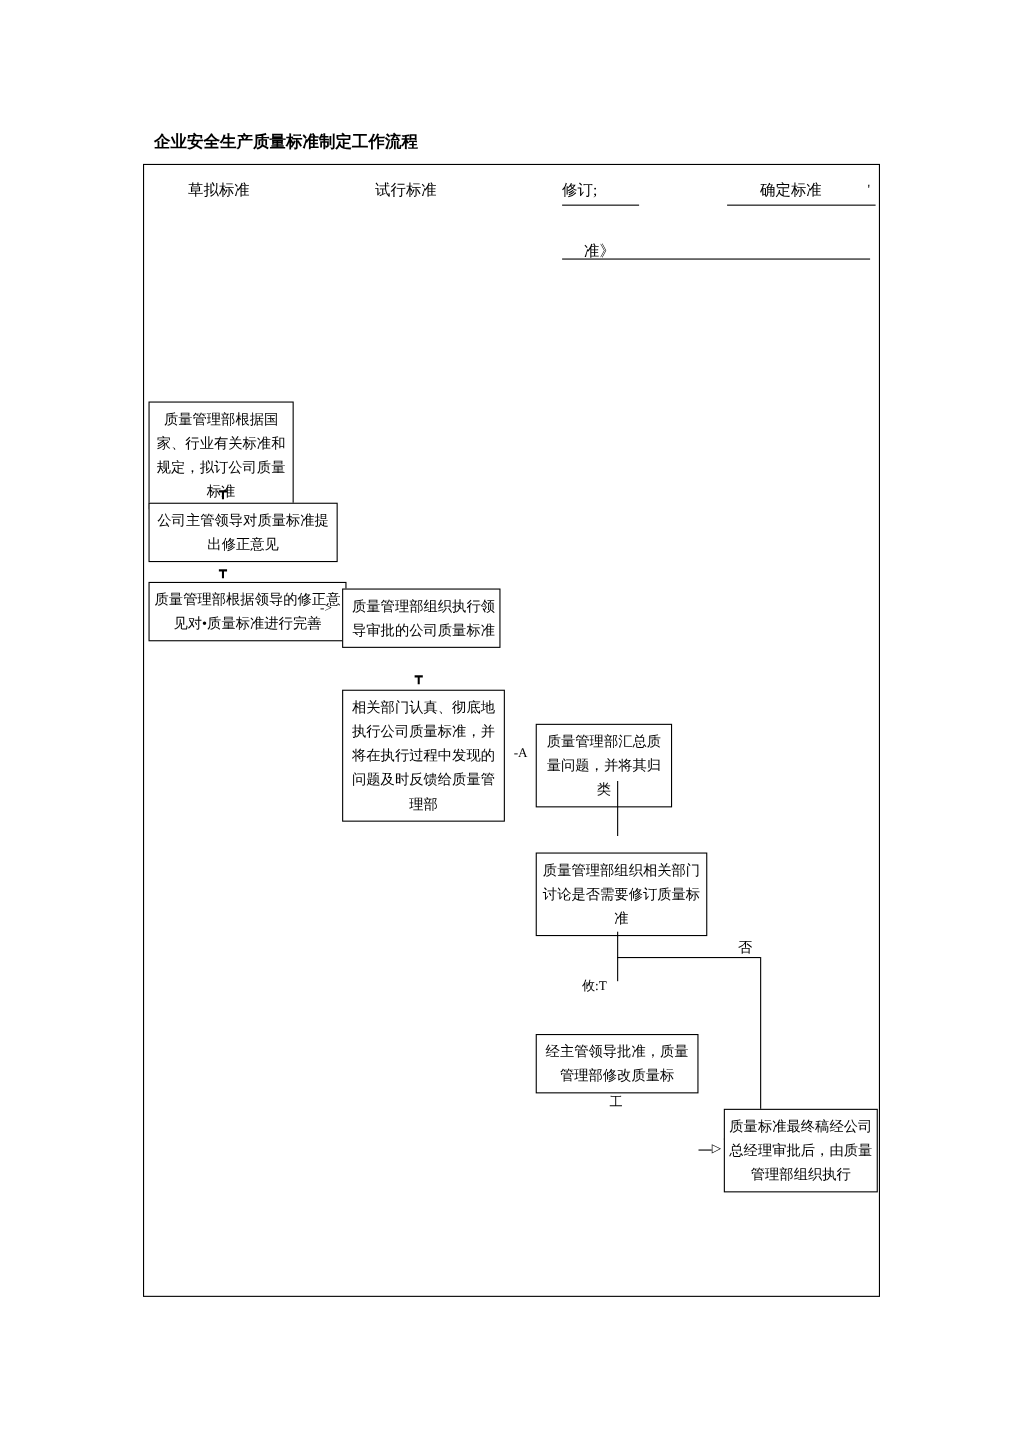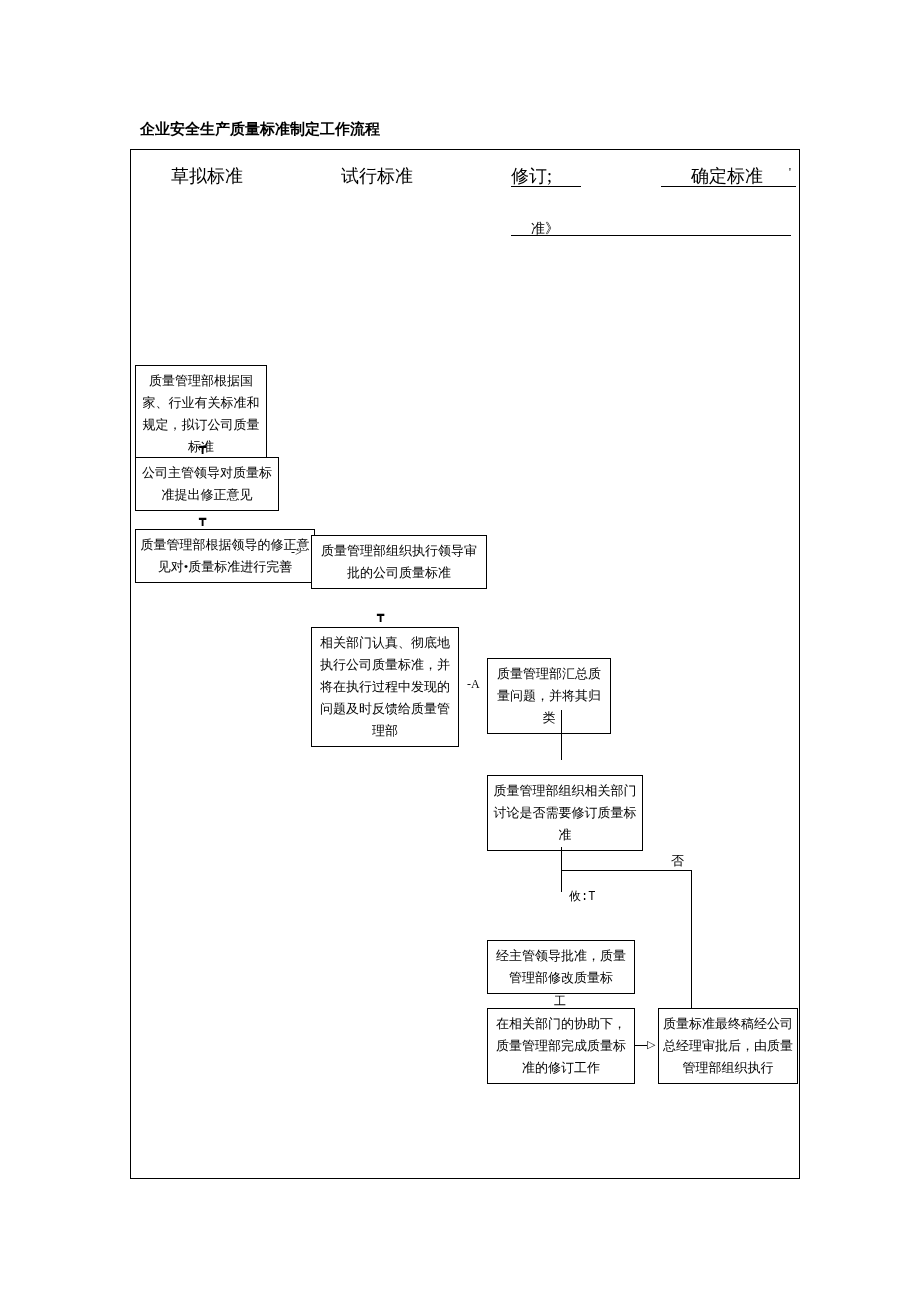--- a/index.html
+++ b/index.html
@@ -26,21 +26,21 @@
   }
   .frame {
     border: 1px solid #000;
     width: 670px;
     height: 1030px;
     position: relative;
   }
   .col-head {
     position: absolute;
     top: 14px;
-    font-size: 18px;
+    font-size: 14px;
   }
   .ch1 { left: 40px; }
   .ch2 { left: 210px; }
   .ch3 { left: 380px; }
   .ch4 { left: 560px; }
   .tick { position: absolute; top: 14px; right: 8px; font-size: 13px; }
   .zhun {
     position: absolute;
     top: 70px;
     left: 400px;
@@ -98,46 +98,45 @@
     <div class="tick">'</div>
 
     <div class="hline" style="top:36px; left:380px; width:70px;"></div>
     <div class="hline" style="top:36px; left:530px; width:135px;"></div>
 
     <div class="zhun">准》</div>
     <div class="uline"></div>
 
     <div class="box" style="left:4px; top:215px; width:132px;">质量管理部根据国家、行业有关标准和规定，拟订公司质量标准</div>
     <div class="conn" style="left:68px; top:290px;">┳</div>
-    <div class="box" style="left:4px; top:307px; width:144px;">公司主管领导对质量标准提出修正意见</div>
+    <div class="box" style="left:4px; top:307px; width:172px;">公司主管领导对质量标准提出修正意见</div>
     <div class="conn" style="left:68px; top:362px;">┳</div>
     <div class="box" style="left:4px; top:379px; width:180px;">质量管理部根据领导的修正意见对•质量标准进行完善</div>
 
     <div class="conn" style="left:160px; top:395px;">-&gt;</div>
 
-    <div class="box" style="left:180px; top:385px; width:176px;">质量管理部组织执行领导审批的公司质量标准</div>
+    <div class="box" style="left:180px; top:385px; width:144px;text-align:right;">质量管理部组织执行领导审批的公司质量标准</div>
     <div class="conn" style="left:246px; top:458px;">┳</div>
     <div class="box" style="left:180px; top:477px; width:148px;">相关部门认真、彻底地执行公司质量标准，并将在执行过程中发现的问题及时反馈给质量管理部</div>
 
     <div class="conn" style="left:336px; top:527px;">-A</div>
 
     <div class="box" style="left:356px; top:508px; width:124px;">质量管理部汇总质量问题，并将其归类</div>
     <div class="vline" style="left:430px; top:560px; height:50px;"></div>
     <div class="box" style="left:356px; top:625px; width:156px;">质量管理部组织相关部门讨论是否需要修订质量标准</div>
 
     <div class="vline" style="left:430px; top:697px; height:45px;"></div>
     <div class="hline" style="left:430px; top:720px; width:130px;"></div>
     <div class="vline" style="left:560px; top:720px; height:165px;"></div>
 
     <div class="label" style="left:540px; top:702px;">否</div>
-    <div class="conn" style="left:438px; top:738px;font-family:Liberation Mono, monospace;">攸:T</div>
+    <div class="conn" style="left:398px; top:738px;">攸:T</div>
 
     <div class="box" style="left:356px; top:790px; width:148px;">经主管领导批准，质量管理部修改质量标</div>
     <div class="conn" style="left:423px; top:843px;">工</div>
-    <div class="box" style="left:356px; top:858px; width:148px;">在相关部门的协助下，质量管理部完成质量标准的修订工作</div>
 
     <div class="hline" style="left:504px; top:895px; width:12px;"></div>
     <div class="arrowhead" style="left:516px; top:889px;">▷</div>
 
     <div class="hline" style="left:527px; top:885px; width:33px;"></div>
     <div class="arrowhead" style="left:521px; top:879px; transform:rotate(0deg);"></div>
 
     <div class="box" style="left:527px; top:858px; width:140px;">质量标准最终稿经公司总经理审批后，由质量管理部组织执行</div>
 
   </div>

